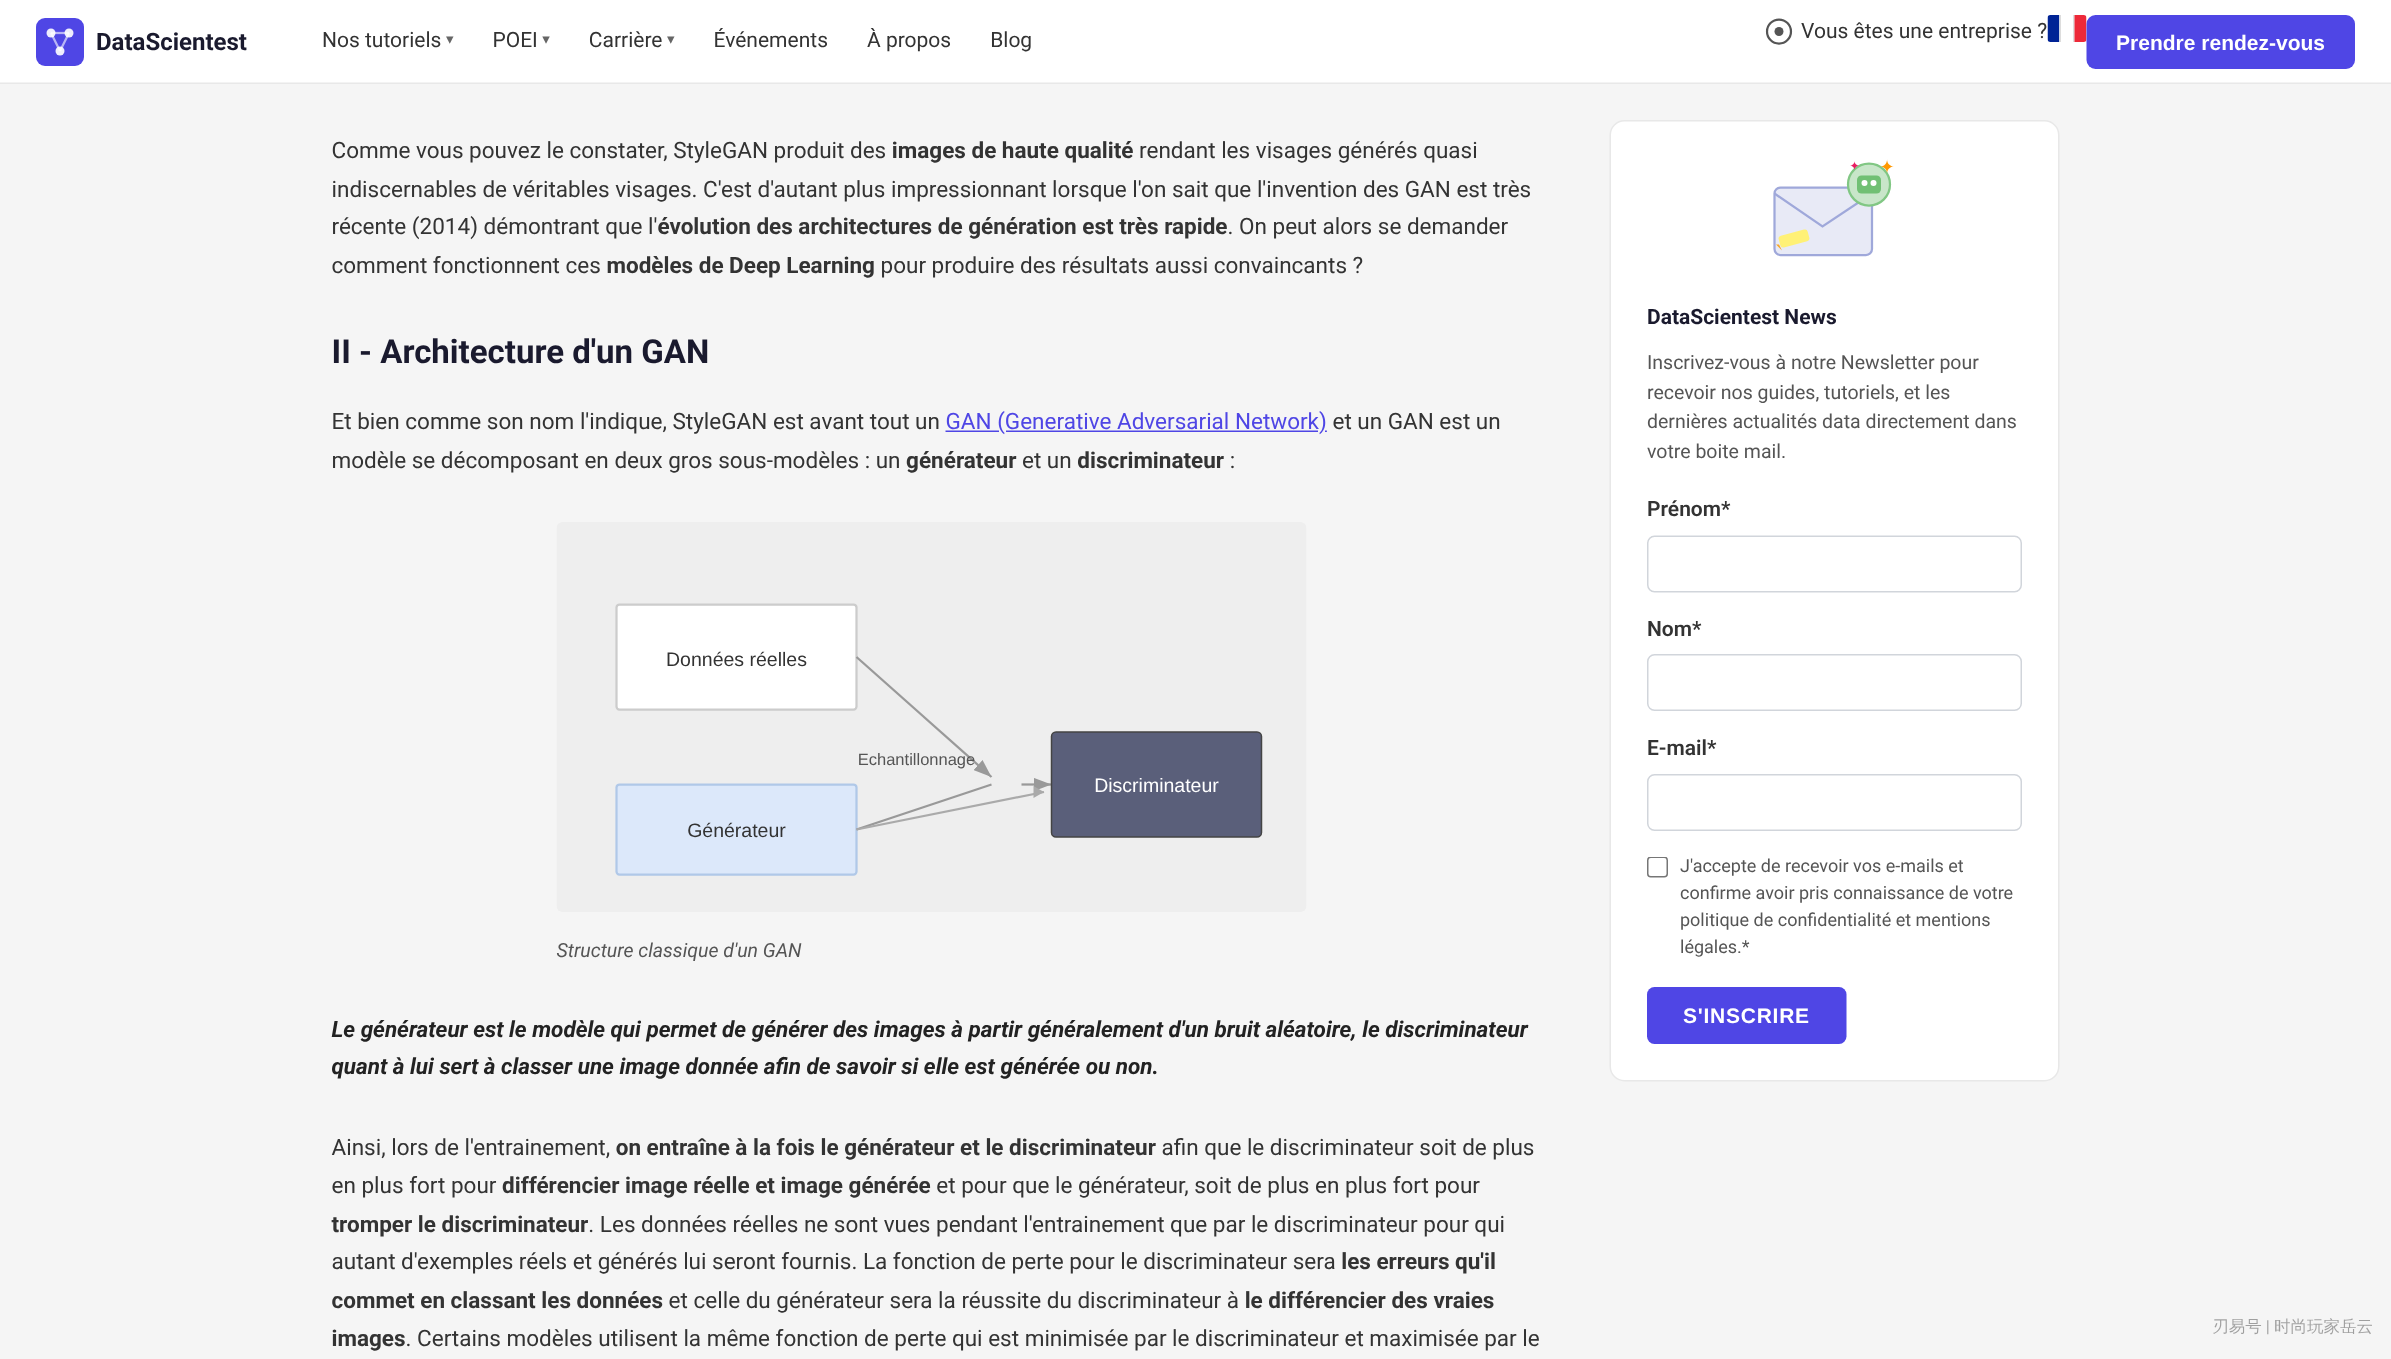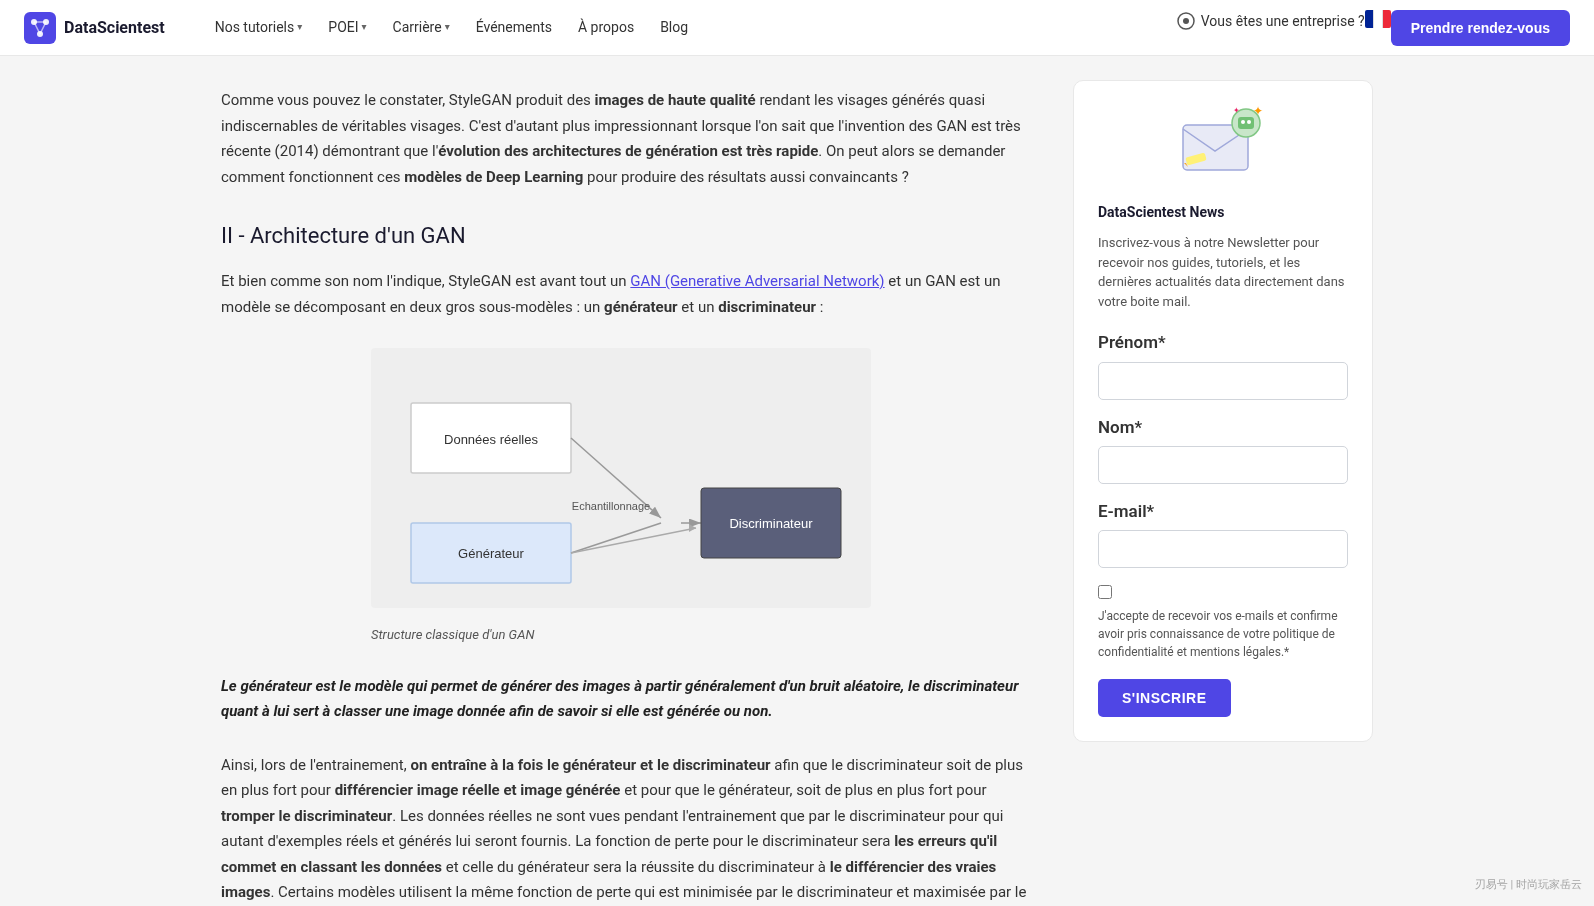--- a/index.html
+++ b/index.html
@@ -27,44 +27,44 @@
     .btn-rdv { background: #4f46e5; color: #fff; border: none; border-radius: 6px; padding: 10px 20px; font-size: 14px; font-weight: 600; cursor: pointer; white-space: nowrap; }
 
     
     .page-wrapper { display: flex; max-width: 1200px; margin: 0 auto; padding-top: 72px; gap: 32px; padding-left: 24px; padding-right: 24px; }
 
     
     .main-content { flex: 1; min-width: 0; padding-top: 16px; }
 
     .intro-para { color: #333; line-height: 1.7; margin-bottom: 28px; font-size: 15px; }
 
-    .section-title { font-size: 22px; font-weight: 400; color: #1a1a2e; margin-bottom: 16px; margin-top: 8px; }
+    .section-title { font-size: 22px; font-weight: 700; color: #1a1a2e; margin-bottom: 16px; margin-top: 8px; }
 
     .text-para { color: #333; line-height: 1.7; margin-bottom: 20px; font-size: 15px; }
 
     .link-blue { color: #4f46e5; text-decoration: underline; }
 
     .diagram-container { margin: 28px auto; max-width: 520px; }
     .diagram-caption { font-size: 13px; color: #555; margin-top: 10px; font-style: italic; }
 
     .quote-block { background: transparent; margin: 20px 0 28px 0; padding: 0; }
     .quote-text { font-style: italic; font-weight: 700; font-size: 15px; line-height: 1.7; color: #222; }
 
     .bottom-para { color: #333; line-height: 1.7; margin-bottom: 16px; font-size: 15px; }
 
     
     .sidebar { width: 300px; flex-shrink: 0; padding-top: 8px; }
     .newsletter-card { background: #fff; border-radius: 10px; padding: 24px; border: 1px solid #e8e8e8; }
     .newsletter-icon-wrap { display: flex; justify-content: center; margin-bottom: 16px; }
     .newsletter-title { font-size: 14px; font-weight: 700; color: #1a1a2e; margin-bottom: 10px; }
     .newsletter-desc { font-size: 13px; color: #555; line-height: 1.5; margin-bottom: 18px; }
-    .form-label { font-size: 17px; font-weight: 600; color: #333; margin-bottom: 5px; display: block; }
+    .form-label { font-size: 14px; font-weight: 600; color: #333; margin-bottom: 5px; display: block; }
     .form-group { margin-bottom: 14px; }
     .form-input { width: 100%; height: 38px; border: 1px solid #d1d5db; border-radius: 5px; padding: 0 10px; font-size: 14px; background: #fff; outline: none; }
-    .checkbox-row { display: flex; gap: 8px; align-items: flex-start; margin-bottom: 18px; flex-direction: column; }
+    .checkbox-row { display: flex; gap: 8px; align-items: flex-start; margin-bottom: 18px; }
     .checkbox-row input[type=checkbox] { margin-top: 3px; flex-shrink: 0; width: 14px; height: 14px; }
     .checkbox-label { font-size: 12px; color: #555; line-height: 1.5; }
     .btn-subscribe { background: #4f46e5; color: #fff; border: none; border-radius: 5px; padding: 11px 24px; font-size: 14px; font-weight: 700; cursor: pointer; letter-spacing: 0.5px; }
 
     
     .watermark { position: fixed; bottom: 12px; right: 12px; font-size: 11px; color: rgba(0,0,0,0.35); z-index: 999; }
 
     svg text { font-family: -apple-system, BlinkMacSystemFont, sans-serif; }
   </style>
 </head>

